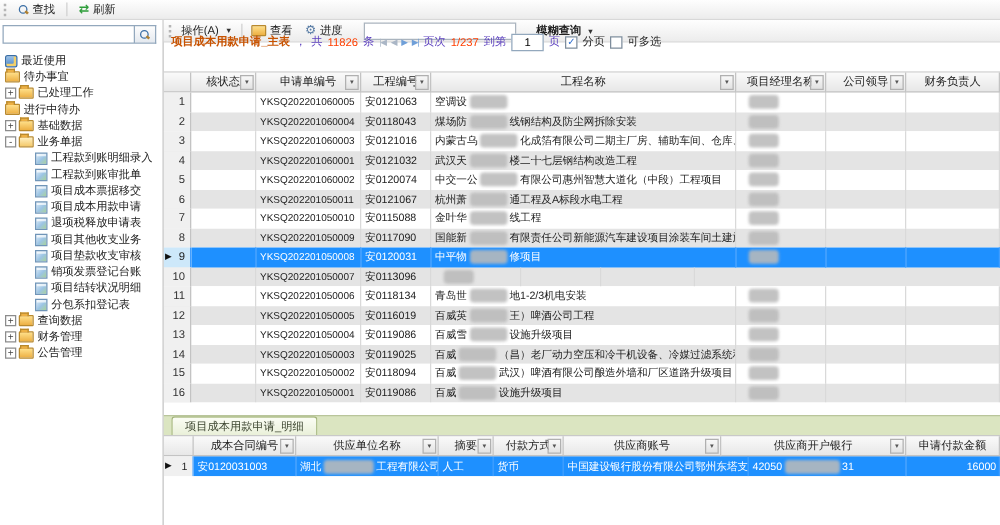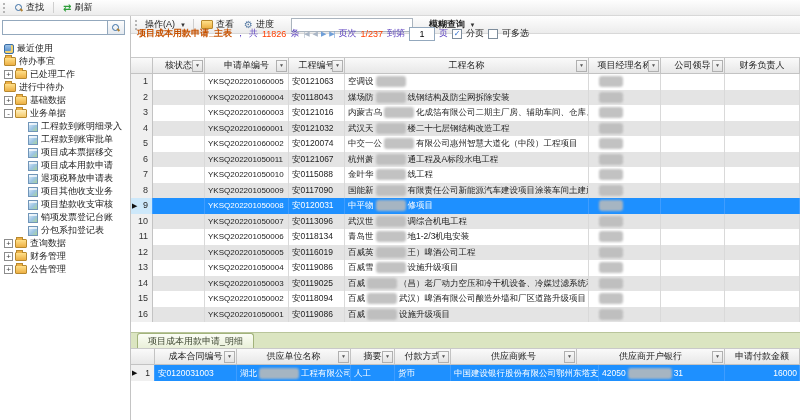--- a/index.html
+++ b/index.html
@@ -185,20 +185,24 @@
       <div class="titem lvl1">
         <span class="ticon leaf"></span>
         <span class="tlabel">项目垫款收支审核</span>
       </div>
       <div class="titem lvl1">
         <span class="ticon leaf"></span>
         <span class="tlabel">销项发票登记台账</span>
       </div>
       <div class="titem lvl1">
         <span class="ticon leaf"></span>
+        <span class="tlabel">项目结转状况明细</span>
+      </div>
+      <div class="titem lvl1">
+        <span class="ticon leaf"></span>
         <span class="tlabel">分包系扣登记表</span>
       </div>
       <div class="titem lvl0">
         <span class="expbox">+</span>
         <span class="ticon folder"></span>
         <span class="tlabel">查询数据</span>
       </div>
       <div class="titem lvl0">
         <span class="expbox">+</span>
         <span class="ticon folder"></span>
@@ -375,21 +379,20 @@
         <div class="gcell c-name" style="width: 244px;"><span>中平物</span><span class="smudge" style="width: 30px;"></span><span>修项目</span></div>
         <div class="gcell" style="width: 72px; padding-left: 8px;"><span class="smudge" style="width: 24px;"></span></div>
         <div class="gcell" style="width: 64px;"></div>
         <div class="gcell" style="width: 75px;"></div>
       </div>
       <div class="grow even">
         <div class="gcell rownum" style="width: 22px;">10</div>
         <div class="gcell" style="width: 52px;"></div>
         <div class="gcell c-order" style="width: 84px;">YKSQ202201050007</div>
         <div class="gcell c-code" style="width: 56px;">安0113096</div>
-        <div class="gcell c-name" style="width: 244px;"><span>武汉世</span><span class="smudge" style="width: 30px;"></span><span>调综合机电工程</span></div>
         <div class="gcell" style="width: 72px; padding-left: 8px;"><span class="smudge" style="width: 24px;"></span></div>
         <div class="gcell" style="width: 64px;"></div>
         <div class="gcell" style="width: 75px;"></div>
       </div>
       <div class="grow odd">
         <div class="gcell rownum" style="width: 22px;">11</div>
         <div class="gcell" style="width: 52px;"></div>
         <div class="gcell c-order" style="width: 84px;">YKSQ202201050006</div>
         <div class="gcell c-code" style="width: 56px;">安0118134</div>
         <div class="gcell c-name" style="width: 244px;"><span>青岛世</span><span class="smudge" style="width: 30px;"></span><span>地1-2/3机电安装</span></div>

